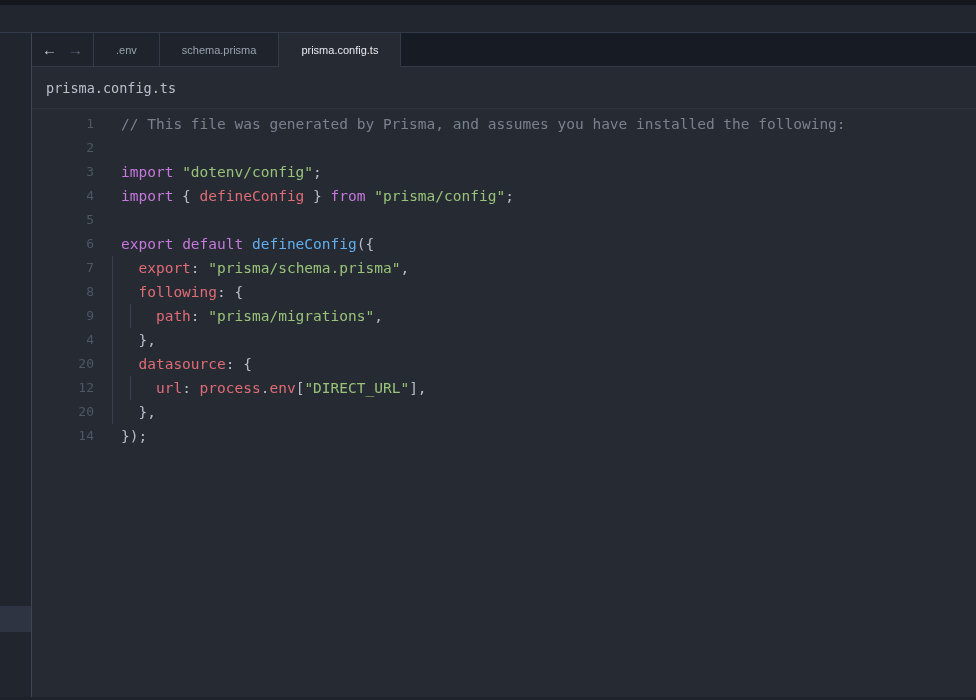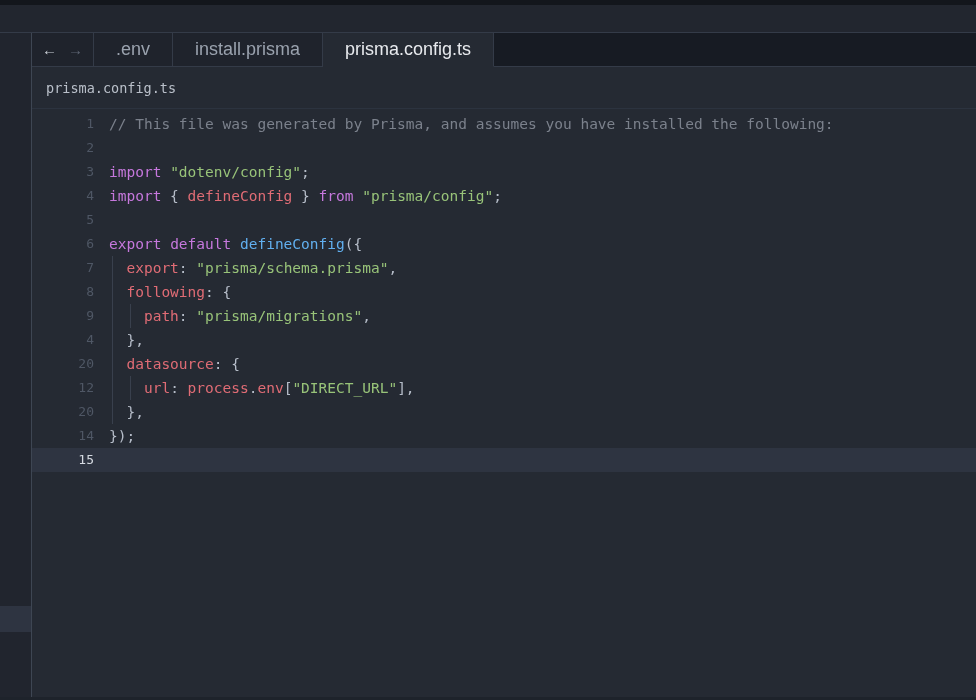--- a/index.html
+++ b/index.html
@@ -39,21 +39,21 @@
     width: 62px; flex: none; display: flex; align-items: center; justify-content: center; gap: 11px;
     background: var(--tab-bar-bg, #1f232c);
     border-right: 1px solid var(--border, #343b48);
     border-bottom: 1px solid var(--border, #343b48);
   }
   .nav-btn { background: none; border: none; padding: 0; font-size: 15px; line-height: 1; cursor: pointer; }
   .nav-btn.back { color: #ccd1d8; }
   .nav-btn.fwd { color: #5c6472; }
   .tab {
     display: flex; align-items: center; justify-content: center;
-    padding: 0 22px; font-size: 18px; cursor: pointer; white-space: nowrap;
+    padding: 0 22px; font-size: 11px; cursor: pointer; white-space: nowrap;
     color: #9aa2ae;
     background: var(--tab-bar-bg, #1f232c);
     border-right: 1px solid var(--border, #343b48);
     border-bottom: 1px solid var(--border, #343b48);
   }
   .tab.active {
     background: var(--panel-bg, #252a33);
     color: #e8eaee;
     border-bottom-color: transparent;
   }
@@ -76,21 +76,21 @@
     font-family: "DejaVu Sans Mono", monospace;
     font-size: 14.5px;
   }
   .code-row { display: flex; height: 24px; line-height: 24px; position: relative; white-space: pre; }
   .code-row.active { background: var(--active-line-bg, #2e3441); }
   .ln {
     width: 62px; flex: none; text-align: right;
     font-size: 13px; color: var(--line-number, #4f5765);
   }
   .code-row.active .ln { color: var(--line-number-active, #d5dae1); }
-  .code-text { margin-left: 15px; }
+  .code-text { margin-left: 27px; }
   .guide { position: absolute; top: 0; bottom: 0; width: 1px; background: #39404d; }
 
   .c-comment  { color: var(--comment, #7b818c); }
   .c-keyword  { color: var(--keyword, #c678dd); }
   .c-string   { color: var(--string, #98c379); }
   .c-variable { color: var(--variable, #e06c75); }
   .c-function { color: var(--function, #61afef); }
   .c-plain    { color: var(--plain, #b6bdc9); }
 
   .bottom-strip {
@@ -113,21 +113,21 @@
     <div class="panel">
       <div class="tab-bar">
         <div class="nav-section">
           <button class="nav-btn back">
             <span>←</span>
           </button>
           <button class="nav-btn fwd">
             <span>→</span>
           </button>
         </div>
-        <div id="tab-container" style="display: contents;"><div class="tab">.env</div><div class="tab">install.prisma</div><div class="tab active">prisma.config.ts</div></div>
+        <div id="tab-container" style="display: contents;"><div class="tab">.env</div><div class="tab">schema.prisma</div><div class="tab active">prisma.config.ts</div></div>
         <div class="tab-filler"></div>
       </div>
 
       <div class="breadcrumb-bar">
         <span>prisma.config.ts</span>
       </div>
 
       <div class="code-area" id="code-area">
           <div class="code-row"><span class="ln">1</span><span class="code-text"><span class="c-comment">// This file was generated by Prisma, and assumes you have installed the following:</span></span></div>
           <div class="code-row"><span class="ln">2</span></div>
@@ -136,19 +136,18 @@
           <div class="code-row"><span class="ln">5</span><span class="code-text"></span></div>
           <div class="code-row"><span class="ln">6</span><span class="code-text"><span class="c-keyword">export</span><span class="c-plain"> </span><span class="c-keyword">default</span><span class="c-plain"> </span><span class="c-function">defineConfig</span><span class="c-plain">({</span></span></div>
           <div class="code-row"><span class="ln">7</span><span class="guide" style="left: 80px;"></span><span class="code-text"><span class="c-plain">  </span><span class="c-variable">export</span><span class="c-plain">: </span><span class="c-string">"prisma/schema.prisma"</span><span class="c-plain">,</span></span></div>
           <div class="code-row"><span class="ln">8</span><span class="guide" style="left: 80px;"></span><span class="code-text"><span class="c-plain">  </span><span class="c-variable">following</span><span class="c-plain">: {</span></span></div>
           <div class="code-row"><span class="ln">9</span><span class="guide" style="left: 80px;"></span><span class="guide" style="left: 98px;"></span><span class="code-text"><span class="c-plain">    </span><span class="c-variable">path</span><span class="c-plain">: </span><span class="c-string">"prisma/migrations"</span><span class="c-plain">,</span></span></div>
           <div class="code-row"><span class="ln">4</span><span class="guide" style="left: 80px;"></span><span class="code-text"><span class="c-plain">  },</span></span></div>
           <div class="code-row"><span class="ln">20</span><span class="guide" style="left: 80px;"></span><span class="code-text"><span class="c-plain">  </span><span class="c-variable">datasource</span><span class="c-plain">: {</span></span></div>
           <div class="code-row"><span class="ln">12</span><span class="guide" style="left: 80px;"></span><span class="guide" style="left: 98px;"></span><span class="code-text"><span class="c-plain">    </span><span class="c-variable">url</span><span class="c-plain">: </span><span class="c-variable">process</span><span class="c-plain">.</span><span class="c-variable">env</span><span class="c-plain">[</span><span class="c-string">"DIRECT_URL"</span><span class="c-plain">],</span></span></div>
           <div class="code-row"><span class="ln">20</span><span class="guide" style="left: 80px;"></span><span class="code-text"><span class="c-plain">  },</span></span></div>
           <div class="code-row"><span class="ln">14</span><span class="code-text"><span class="c-plain">});</span></span></div>
-          <div class="code-row active"><span class="ln">15</span><span class="code-text"></span></div>
         </div>
     </div>
   </div>
 
   <div class="bottom-strip"></div>
 </div>
 
 </body></html>

